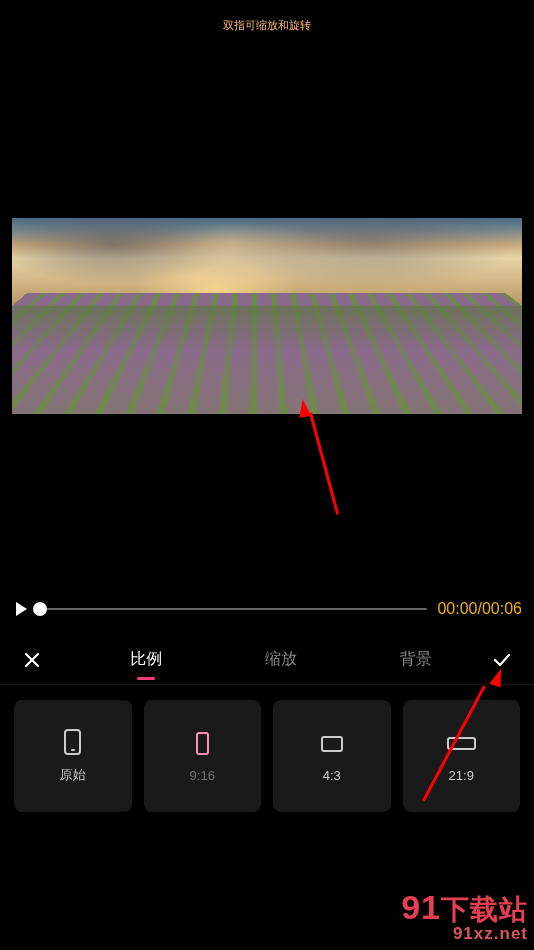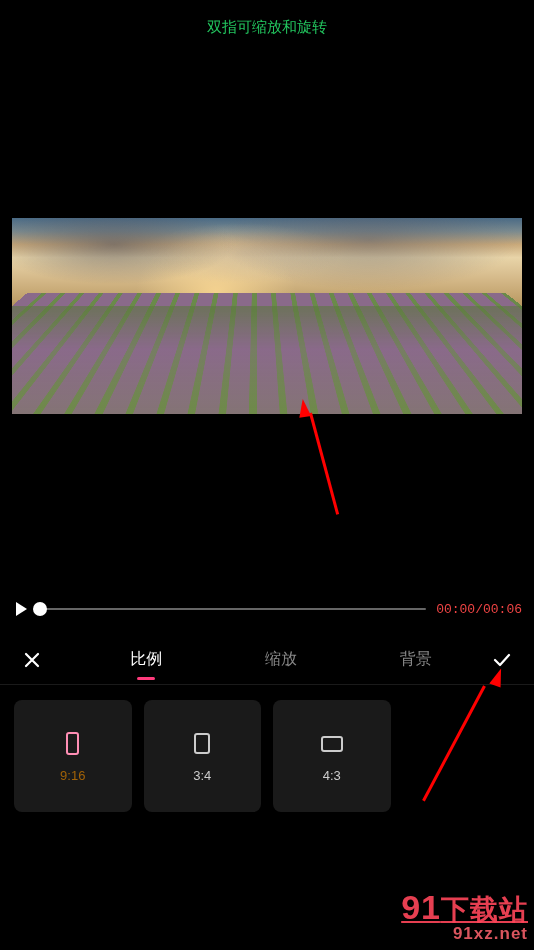--- a/index.html
+++ b/index.html
@@ -11,22 +11,22 @@
       color: #fff;
       overflow: hidden;
       position: relative;
     }
     .hint-text {
       position: absolute;
       top: 18px;
       left: 0;
       right: 0;
       text-align: center;
-      font-size: 15px;
-      color: #22c55e;
+      font-size: 11px;
+      color: #fdba74;
     }
     .preview-area {
       position: absolute;
       top: 46px;
       left: 12px;
       right: 12px;
       height: 540px;
       background: #000;
       display: flex;
       align-items: center;
@@ -149,24 +149,23 @@
       position: absolute;
       left: 0;
       top: 50%;
       transform: translate(-50%, -50%);
       width: 14px;
       height: 14px;
       background: #fff;
       border-radius: 50%;
     }
     .time-display {
-      font-size: 13px;
-      color: #ef4444;
+      font-size: 16px;
+      color: #eab308;
       white-space: nowrap;
-      font-family: Liberation Mono, monospace;
     }
     
     .tabs-bar {
       position: absolute;
       top: 635px;
       left: 0;
       right: 0;
       height: 50px;
       display: flex;
       align-items: center;
@@ -249,21 +248,21 @@
       background: #1a1a1a;
       border-radius: 8px;
       display: flex;
       flex-direction: column;
       align-items: center;
       justify-content: center;
       gap: 10px;
       color: #ccc;
       font-size: 13px;
     }
-    .ratio-item.selected { color: #a16207; }
+    .ratio-item.selected { color: #737373; }
     .ratio-icon {
       display: flex;
       align-items: center;
       justify-content: center;
       height: 28px;
     }
     .shape {
       border: 2px solid #ccc;
       border-radius: 3px;
     }
@@ -317,21 +316,20 @@
       z-index: 100;
       text-align: right;
       pointer-events: none;
     }
     .watermark .top {
       font-size: 28px;
       font-weight: 800;
       letter-spacing: 1px;
       line-height: 1;
       text-shadow: 0 0 3px rgba(0,0,0,0.8);
-      text-decoration: underline;
     }
     .watermark .top .big { font-size: 34px; }
     .watermark .bottom {
       font-size: 17px;
       font-weight: 600;
       color: rgba(255,100,110,0.85);
       letter-spacing: 1px;
     }
   </style>
 </head>
@@ -381,38 +379,44 @@
     <svg width="24" height="24" viewBox="0 0 24 24">
       <path d="M5 12 L10 17 L19 7" stroke="#fff" stroke-width="2.2" fill="none" stroke-linecap="round" stroke-linejoin="round"></path>
     </svg>
   </div>
 </div>
 
 <div class="arrow2-head"></div>
 <div class="arrow2-line"></div>
 
 <div class="ratio-grid">
+  <div class="ratio-item">
+    <div class="ratio-icon">
+        <div class="shape original"></div>
+      </div>
+    <span>原始</span>
+  </div>
   <div class="ratio-item selected">
     <div class="ratio-icon">
         <div class="shape r9-16"></div>
       </div>
     <span>9:16</span>
   </div>
   <div class="ratio-item">
     <div class="ratio-icon">
-        <div class="shape r3-4"></div>
-      </div>
-    <span>3:4</span>
-  </div>
-  <div class="ratio-item">
-    <div class="ratio-icon">
         <div class="shape r4-3"></div>
       </div>
     <span>4:3</span>
   </div>
+  <div class="ratio-item">
+    <div class="ratio-icon">
+        <div class="shape r21-9"></div>
+      </div>
+    <span>21:9</span>
+  </div>
 </div>
 
 <div class="watermark">
   <div class="top">
     <span class="big">91</span><span>下载站</span>
   </div>
   <div class="bottom">91xz.net</div>
 </div>
 
 </body></html>

